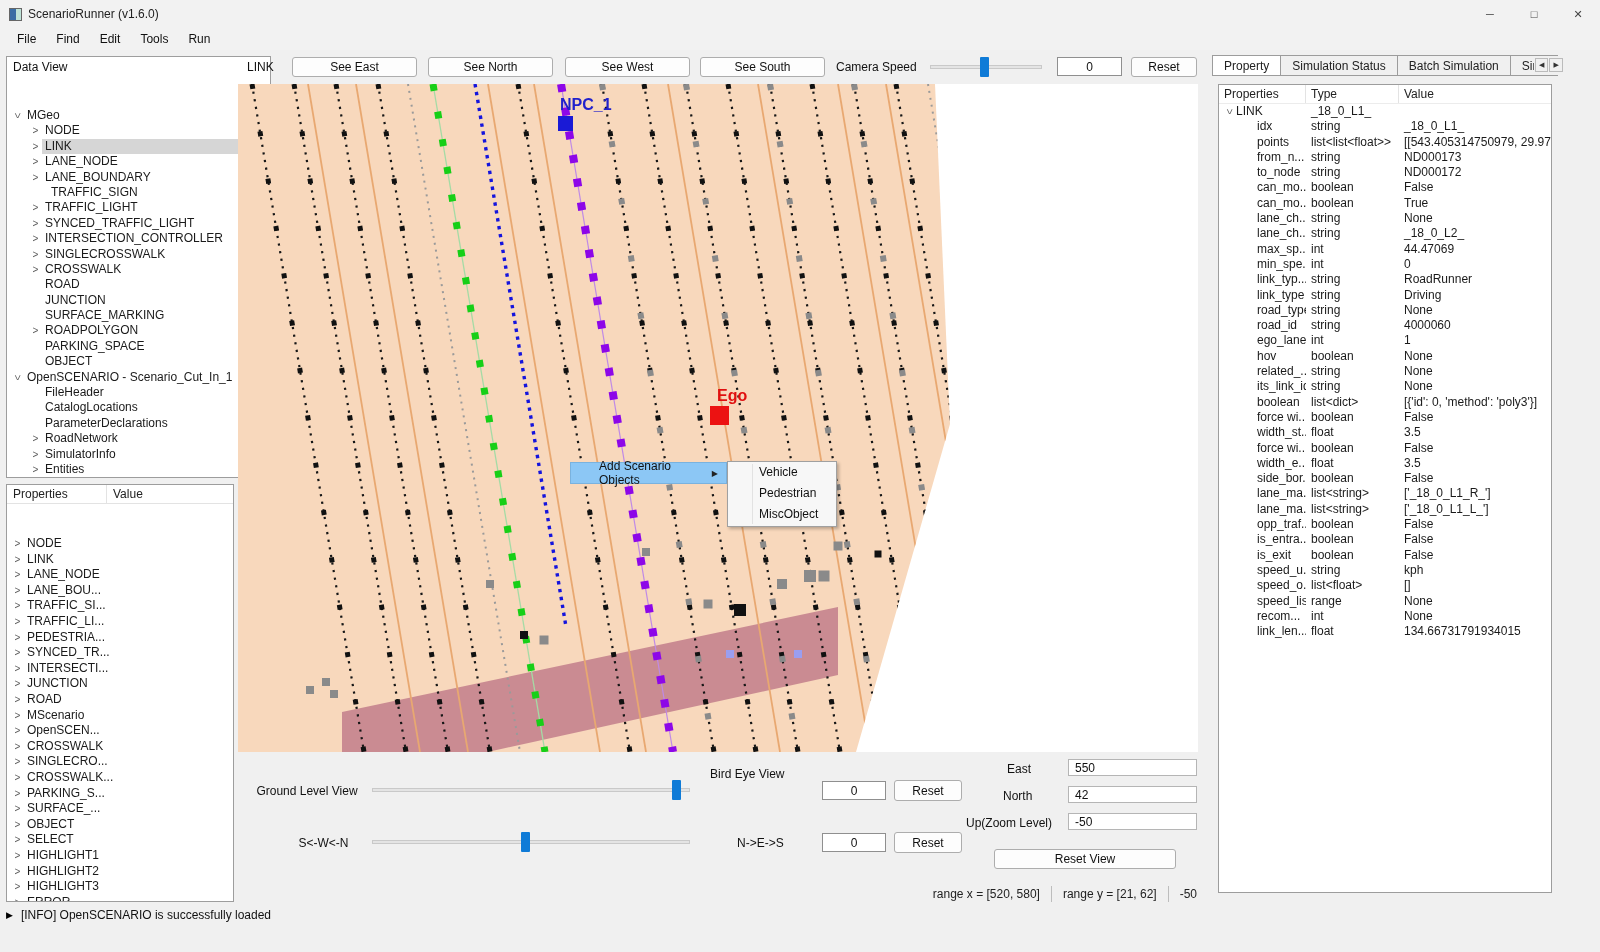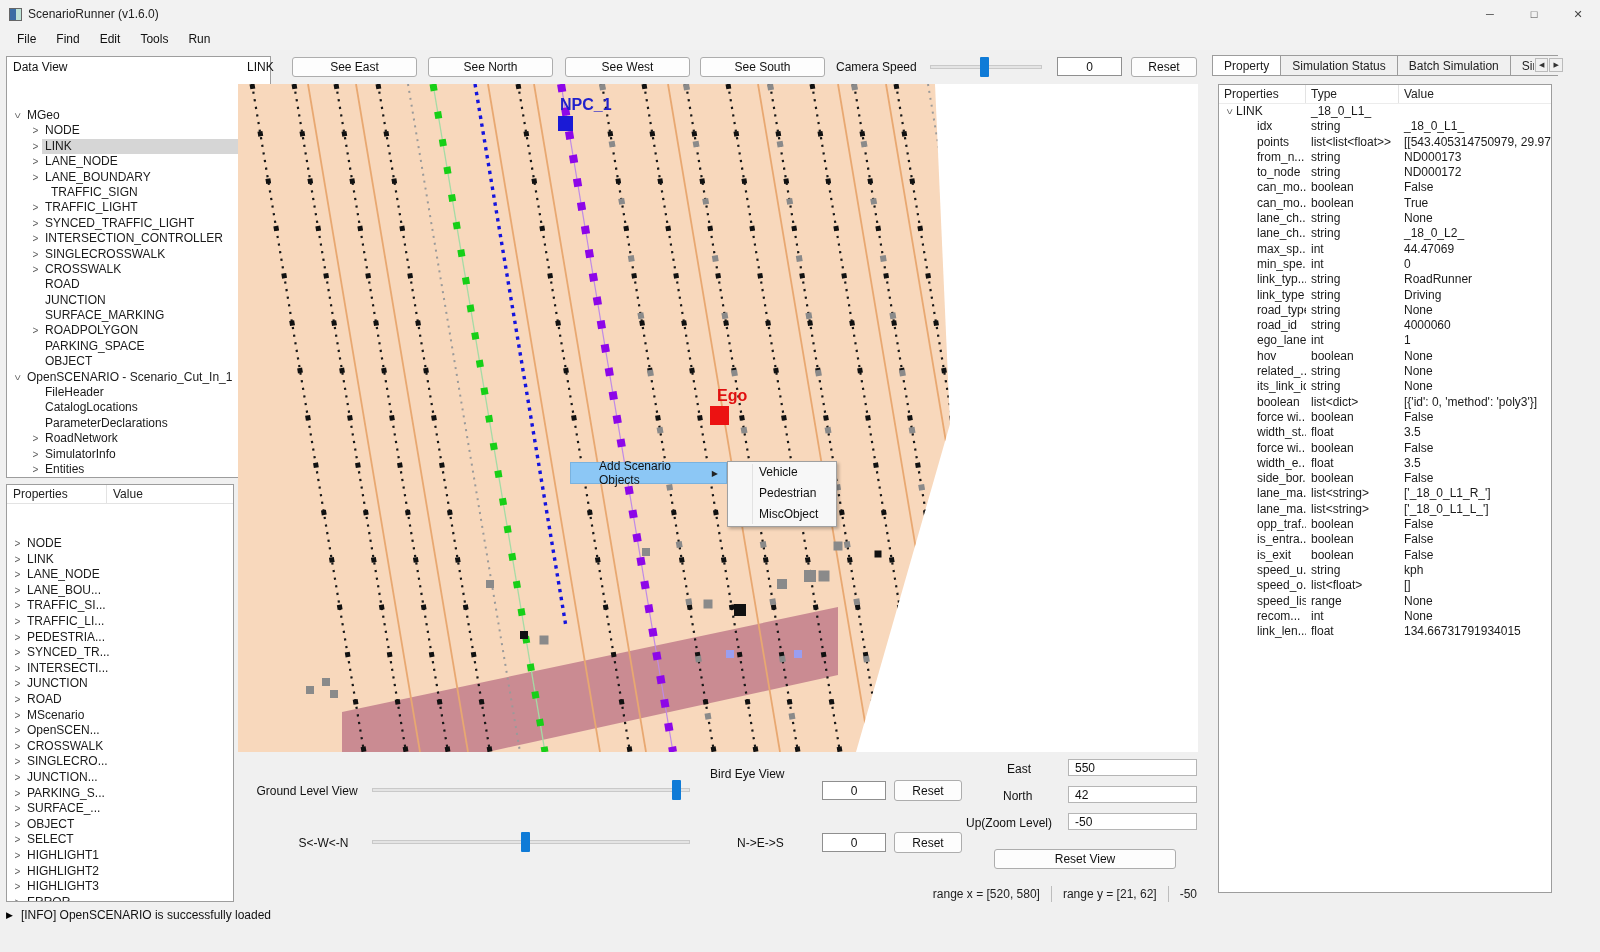--- a/index.html
+++ b/index.html
@@ -287,21 +287,21 @@
       <div class="trow" style="padding-left: 4px; height: 15.6px;">
         <span class="chev">&gt;</span>
         <span class="tlabel">CROSSWALK</span>
       </div>
       <div class="trow" style="padding-left: 4px; height: 15.6px;">
         <span class="chev">&gt;</span>
         <span class="tlabel">SINGLECRO...</span>
       </div>
       <div class="trow" style="padding-left: 4px; height: 15.6px;">
         <span class="chev">&gt;</span>
-        <span class="tlabel">JUNCTION...</span>
+        <span class="tlabel">CROSSWALK...</span>
       </div>
       <div class="trow" style="padding-left: 4px; height: 15.6px;">
         <span class="chev">&gt;</span>
         <span class="tlabel">PARKING_S...</span>
       </div>
       <div class="trow" style="padding-left: 4px; height: 15.6px;">
         <span class="chev">&gt;</span>
         <span class="tlabel">SURFACE_...</span>
       </div>
       <div class="trow" style="padding-left: 4px; height: 15.6px;">

